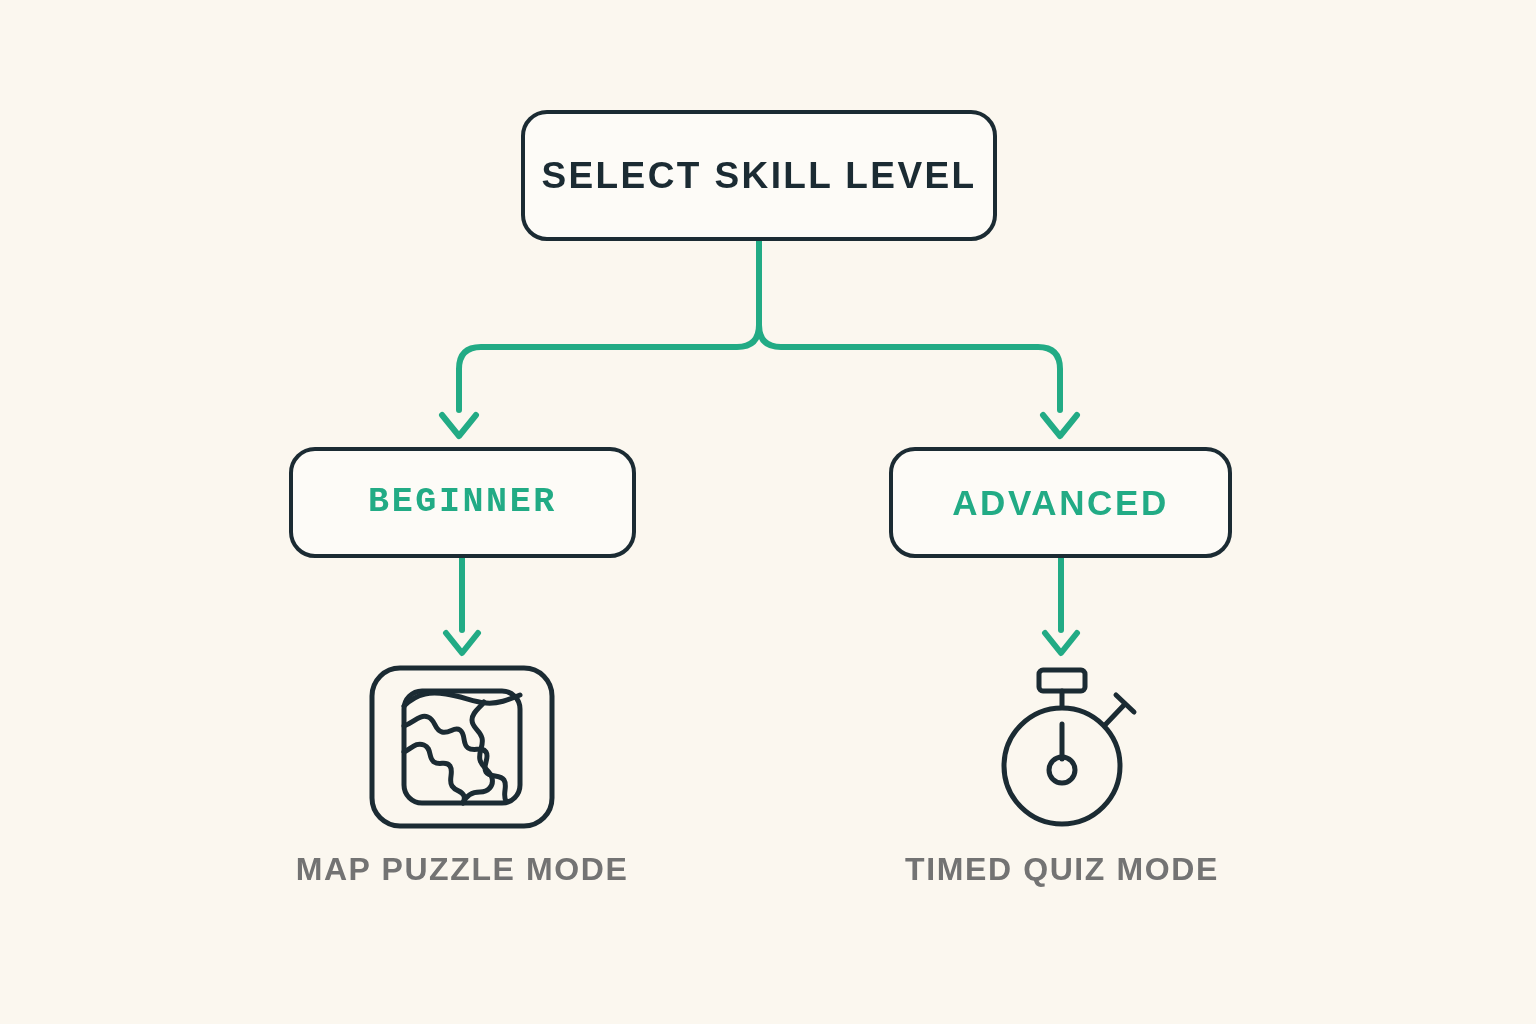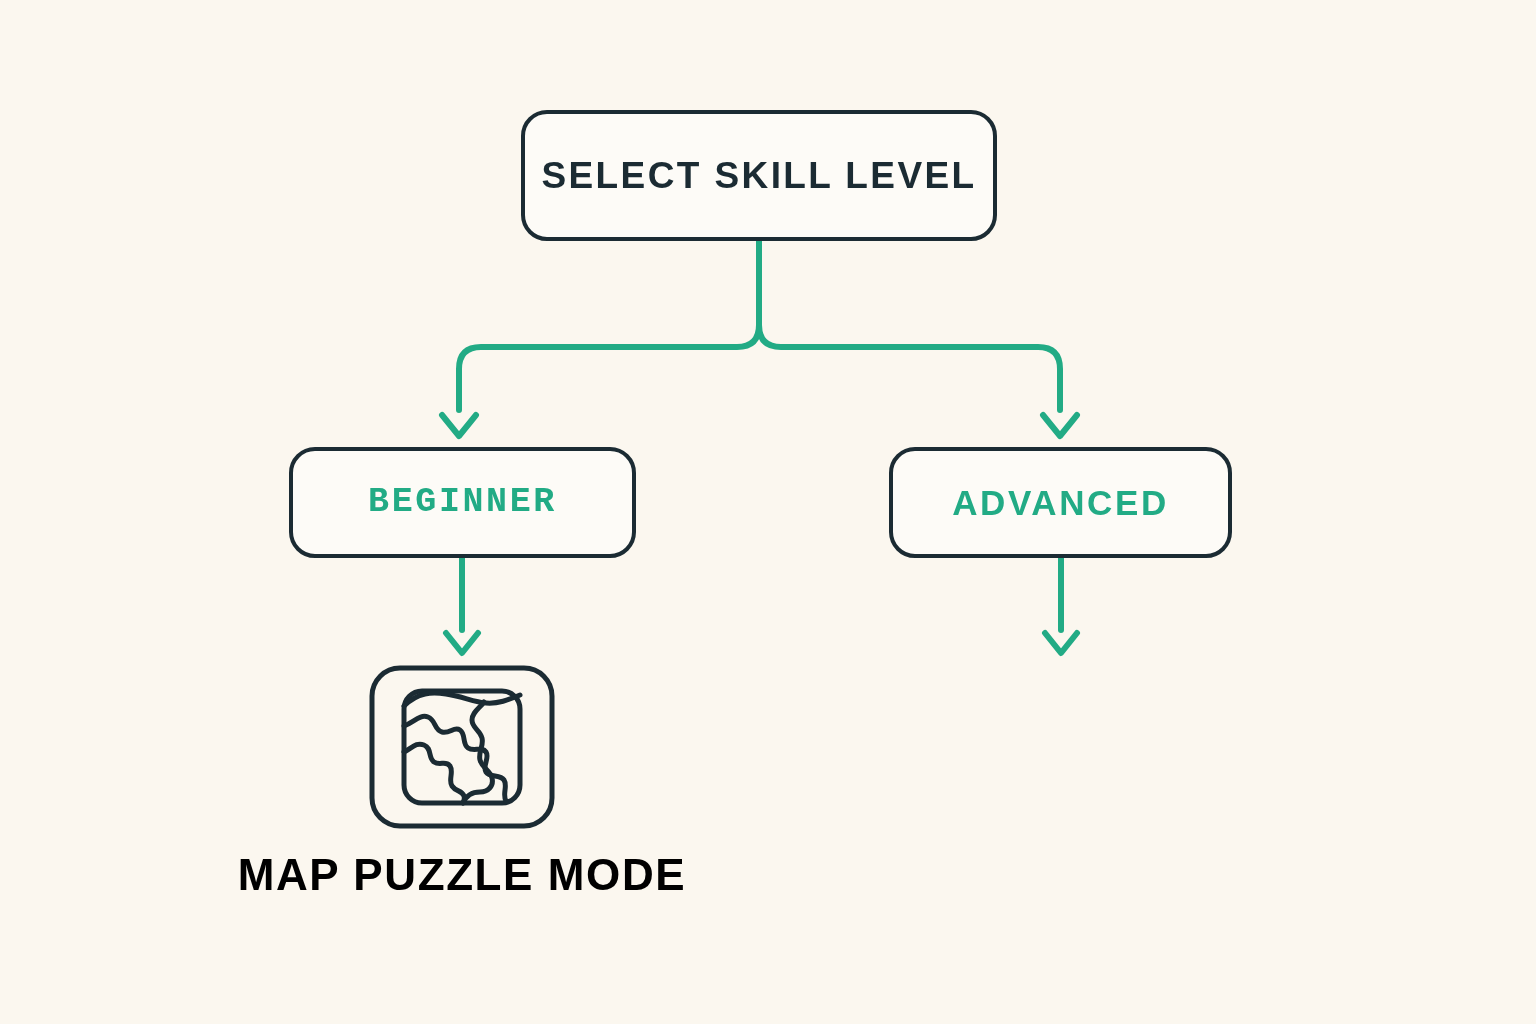--- a/index.html
+++ b/index.html
@@ -87,24 +87,24 @@
   #leaf-timer {
     left: 877px;
     top: 662px;
     width: 370px;
   }
   .leaf-icon {
     display: block;
   }
   .leaf-label {
     margin-top: 21px;
-    font-size: 44px;
+    font-size: 32px;
     font-weight: 700;
     letter-spacing: 1.6px;
-    color: #000000;
+    color: #737373;
     white-space: nowrap;
     line-height: 1;
   }
 </style>
 </head>
 <body>
 
 <div id="diagram-root">
 
   <svg id="connector-layer" viewBox="0 0 1536 1024" width="1536" height="1024" aria-hidden="true">
@@ -173,14 +173,30 @@
                C 100 134 106 130 114 130
                C 122 130 128 124 126 116
                C 124 108 116 106 114 98
                C 112 90 118 84 116 76
                C 114 68 106 66 106 58
                C 106 50 114 46 118 40" fill="none" stroke="#1b2b33" stroke-width="5" stroke-linecap="round" stroke-linejoin="round"></path>
     </svg>
     <span class="leaf-label">MAP PUZZLE MODE</span>
   </div>
 
+  <div class="leaf-group" id="leaf-timer">
+    <svg class="leaf-icon" width="192" height="170" viewBox="0 0 192 170" aria-hidden="true">
+
+      <rect x="73" y="8" width="46" height="21" rx="4" ry="4" fill="none" stroke="#1b2b33" stroke-width="5"></rect>
+      <path d="M 96 29 L 96 45" fill="none" stroke="#1b2b33" stroke-width="5" stroke-linecap="round"></path>
+
+      <path d="M 139 63 L 159 42" fill="none" stroke="#1b2b33" stroke-width="5" stroke-linecap="round"></path>
+      <path d="M 150 33 L 168 50" fill="none" stroke="#1b2b33" stroke-width="5" stroke-linecap="round"></path>
+
+      <circle cx="96" cy="104" r="58" fill="none" stroke="#1b2b33" stroke-width="5"></circle>
+
+      <path d="M 96 62 L 96 97" fill="none" stroke="#1b2b33" stroke-width="5" stroke-linecap="round"></path>
+      <circle cx="96" cy="108" r="13" fill="none" stroke="#1b2b33" stroke-width="5"></circle>
+    </svg>
+    <span class="leaf-label">TIMED QUIZ MODE</span>
+  </div>
 
 </div>
 
 </body></html>

